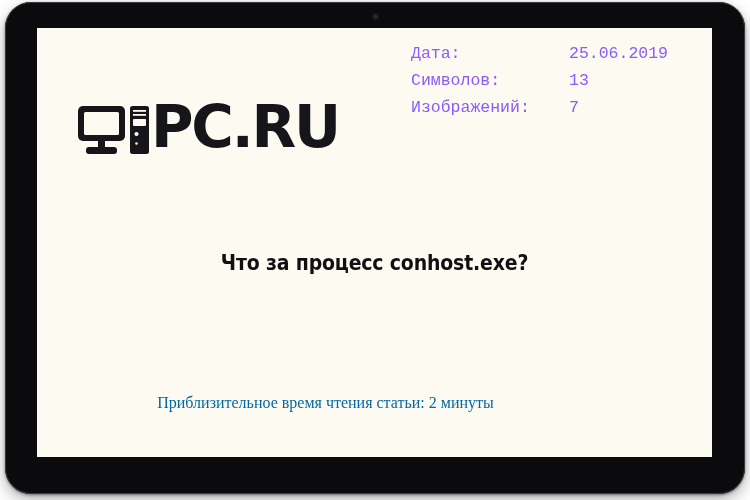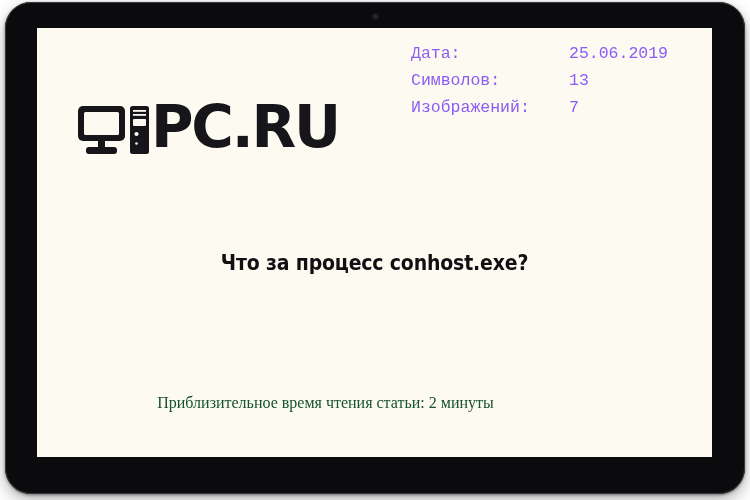--- a/index.html
+++ b/index.html
@@ -143,21 +143,21 @@
   
   #reading-time {
     position: absolute;
     left: 0;
     top: 364px;
     width: 577px;
     text-align: center;
     font-family: "Liberation Serif", serif;
     font-size: 16px;
     line-height: 22px;
-    color: #14532d;
+    color: #0369a1;
     white-space: nowrap;
   }
 </style>
 </head>
 <body>
 
 <div id="stage">
 
   <div id="device">
 

